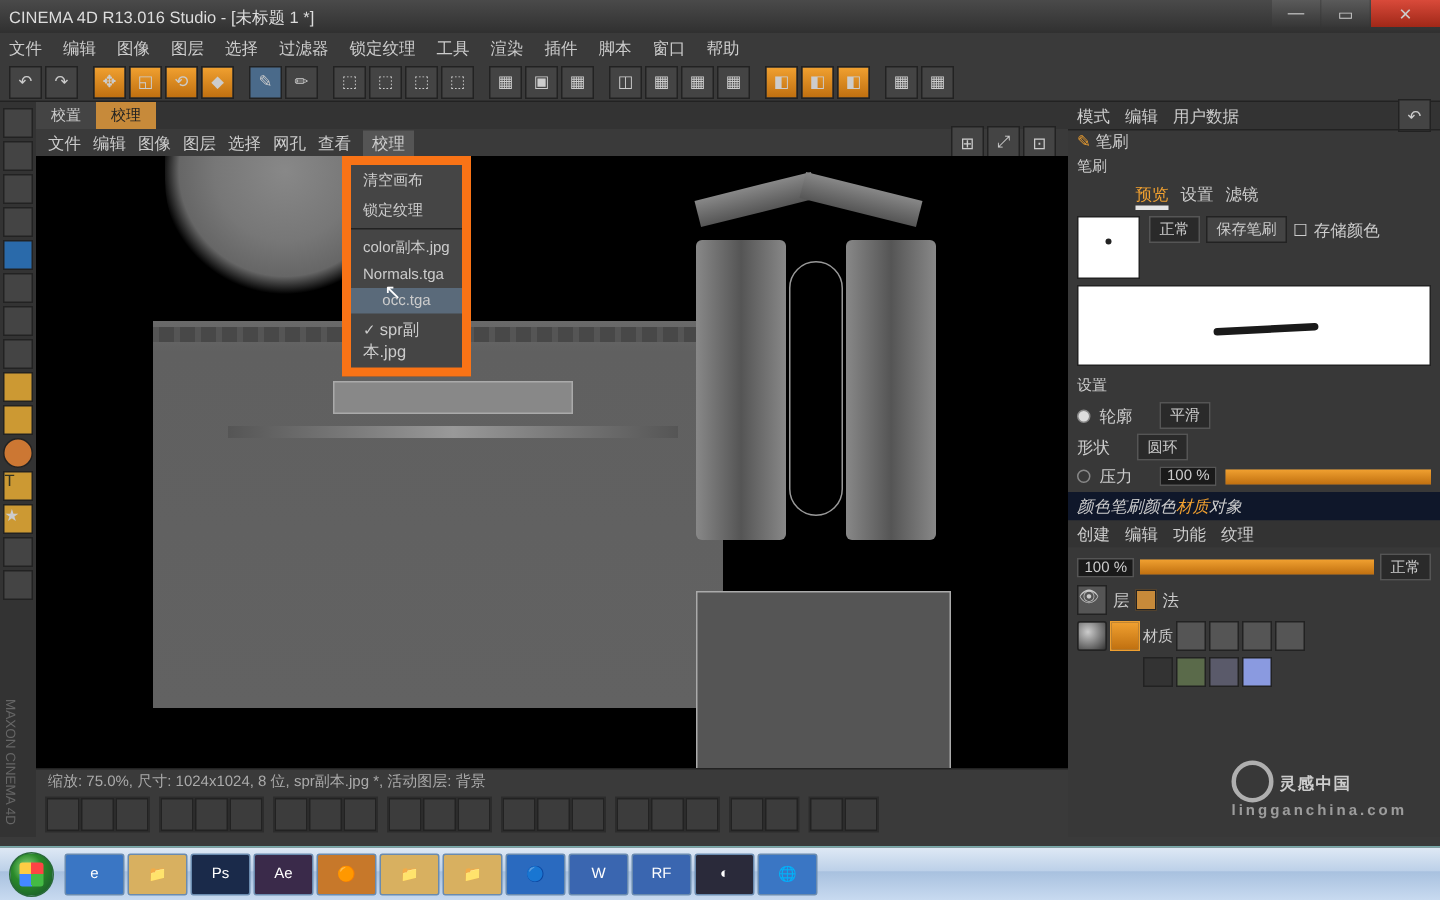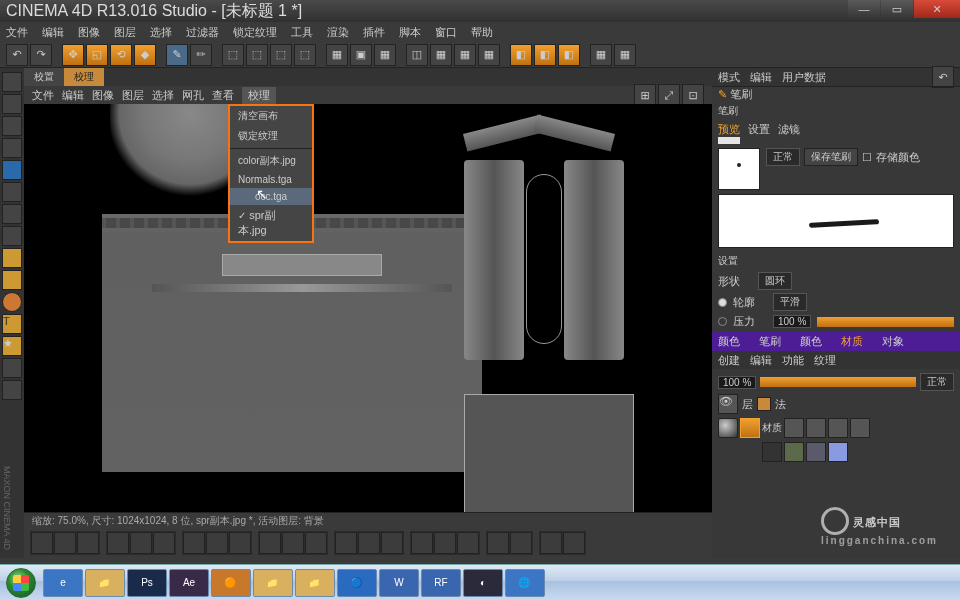--- a/index.html
+++ b/index.html
@@ -1,18 +1,18 @@
 <!DOCTYPE html>
 <html><head>
 <meta charset="utf-8">
 <style>
 * { margin:0; padding:0; box-sizing:border-box; font-family:"Microsoft YaHei",Arial,sans-serif; font-size:11px; color:#ccc; }
 body { width:960px; height:600px; background:#3a3a3a; overflow:hidden; position:relative; }
 .titlebar { height:22px; background:linear-gradient(#4a4a4a,#303030); display:flex; align-items:center; padding-left:6px; position:relative; }
-.titlebar .title { font-size:16px; color:#ddd; }
+.titlebar .title { font-size:11px; color:#ddd; }
 .winbtns { position:absolute; right:0; top:0; display:flex; }
 .winbtn { width:32px; height:18px; display:flex; align-items:center; justify-content:center; margin-left:1px; }
 .winbtn.min,.winbtn.max { background:linear-gradient(#5a5a5a,#363636); }
 .winbtn.close { background:linear-gradient(#d94a3a,#a02818); width:46px; }
 .menubar { height:20px; background:#3a3a3a; display:flex; align-items:center; padding:0 6px; }
 .menubar span { margin-right:14px; font-size:11px; color:#ccc; }
 .menubar .rightside { margin-left:auto; display:flex; align-items:center; gap:6px; }
 .layoutdd { background:#2a2a2a; border:1px solid #555; padding:1px 6px; font-size:10px; }
 .toolbar { height:26px; background:#3a3a3a; border-bottom:1px solid #222; display:flex; align-items:center; padding:0 6px; gap:2px; }
 .tbtn { width:22px; height:22px; background:#444; border:1px solid #222; display:inline-flex; align-items:center; justify-content:center; }
@@ -25,21 +25,21 @@
 .maxon { position:absolute; bottom:50px; left:2px; writing-mode:vertical-rl; font-size:9px; color:#666; }
 .center { flex:1; background:#3a3a3a; display:flex; flex-direction:column; }
 .ctabs { height:18px; background:#333; display:flex; }
 .ctab { padding:2px 10px; background:#444; font-size:10px; }
 .ctab.active { background:#c78a3a; color:#222; }
 .csubmenu { height:18px; background:#3a3a3a; display:flex; align-items:center; padding:0 8px; gap:8px; position:relative; }
 .csubmenu span { font-size:11px; }
 .csubmenu .activemenu { background:#555; padding:1px 6px; }
 .csubmenu .ricons { margin-left:auto; display:flex; gap:2px; }
 .viewport { flex:1; background:#000; position:relative; overflow:hidden; }
-.dropdown { position:absolute; top:0; left:204px; width:86px; background:#454545; border:2px solid #f97316; z-index:50; }
+.dropdown { position:absolute; top:0; left:204px; width:86px; background:#454545; border:6px solid #f97316; z-index:50; }
 .dropdown .dditem { padding:3px 8px; font-size:10px; color:#ccc; }
 .dropdown .ddsep { height:1px; background:#222; margin:2px 0; }
 .dropdown .dditem.hover { background:#5a6a7a;text-align:center; }
 .cursor { position:absolute; top:82px; left:232px; z-index:60; font-size:14px; color:#fff; }
 .texcircle { position:absolute; top:0; left:86px; width:160px; height:96px; background:radial-gradient(circle at 50% 10%, #888 0%, #777 40%, #666 60%, #000 70%); border-radius:0 0 80px 80px; }
 .texmain { position:absolute; top:110px; left:78px; right:230px; bottom:40px; background:linear-gradient(180deg,#6a6a6a 0%,#606060 8%,#626262 100%); }
 .rivets { position:absolute; top:4px; left:0; right:0; height:10px; background:repeating-linear-gradient(90deg,#555 0 4px,#484848 4px 14px); }
 .scratch1 { position:absolute; top:40px; left:120px; width:160px; height:22px; background:#888; border:1px solid #aaa; }
 .scratch2 { position:absolute; top:70px; left:50px; right:30px; height:8px; background:linear-gradient(90deg,#555,#999,#555); }
 .uv1 { position:absolute; top:10px; left:440px; width:150px; height:40px; }
@@ -51,39 +51,39 @@
 .uvmiddle { position:absolute; top:70px; left:502px; width:36px; height:170px; border:1px solid #999; border-radius:18px; }
 .uv4 { position:absolute; top:290px; left:440px; width:170px; height:150px; background:#555; border:1px solid #aaa; }
 .statusline { height:16px; background:#3a3a3a; font-size:10px; color:#aaa; padding:1px 8px; border-top:1px solid #222; }
 .btoolbar { height:30px; background:#3a3a3a; display:flex; gap:6px; padding:3px 6px; }
 .bgroup { display:flex; gap:1px; background:#2c2c2c; padding:1px; }
 .bgroup .tbtn { background:#3c3c3c; }
 .right { width:248px; background:#383838; display:flex; flex-direction:column; }
 .rtabs { height:18px; background:#333; display:flex; align-items:center; gap:10px; padding:0 6px; }
 .rsection { border-top:1px solid #222; padding:0 6px; }
 .rsection .hdrs { display:flex; gap:8px; font-size:10px; margin-bottom:4px; }
-.rsection .hdrs .active { color:#f0a030; border-bottom:7px solid #e5e5e5; }
+.rsection .hdrs .active { color:#f0a030; border-bottom:3px solid #e5e5e5;margin-left:39px; }
 .preview { display:flex; gap:6px; }
 .pswatch { width:42px; height:42px; background:#fff; border:1px solid #222; position:relative; }
 .pswatch:after { content:""; position:absolute; top:14px; left:18px; width:4px; height:4px; background:#222; border-radius:50%; }
 .pcontrols { flex:1; }
 .pcontrols .row { display:flex; gap:4px; align-items:center; margin-bottom:3px; font-size:10px; }
 .ddbox { background:#2a2a2a; border:1px solid #555; padding:1px 6px; font-size:10px; }
 .btnbox { background:#444; border:1px solid #222; padding:1px 6px; font-size:10px; }
 .strokeprev { height:54px; background:#fff; border:1px solid #222; margin-top:4px; position:relative; }
 .strokeprev:after { content:""; position:absolute; top:26px; left:90px; width:70px; height:5px; background:#1a1a1a; border-radius:3px; transform:rotate(-3deg); }
 .params { margin-top:6px; }
 .prow { display:flex; align-items:center; gap:6px; font-size:10px; margin-bottom:3px; }
 .prow .lab { width:34px; }
 .prow .radio { width:9px; height:9px; border:1px solid #888; border-radius:50%; }
 .prow .radio.on { background:#ddd; }
 .numfield { background:#1a1a1a; border:1px solid #555; padding:0 4px; min-width:36px; font-size:10px; }
 .slider { flex:1; height:10px; background:#555; position:relative; }
 .slider .fill { position:absolute; left:0; top:0; bottom:0; background:linear-gradient(#f0a030,#c07010); }
-.rtabs2 { display:flex; gap:19px; font-size:10px; padding:2px 6px; background:#4c1d95; }
+.rtabs2 { display:flex; gap:0; font-size:10px; padding:2px 6px; background:#0f172a;font-style:italic; }
 .rtabs2 span.active { color:#f0a030; }
 .matlist { flex:1; padding:4px 6px; background:#383838; }
 .matrow { display:flex; align-items:center; gap:4px; font-size:10px; margin-bottom:3px; }
 .thumbs { display:flex; flex-wrap:wrap; gap:2px; margin-top:4px; }
 .thumb { width:20px; height:20px; background:#555; border:1px solid #222; }
 .thumb.selected { border:1px solid #f0a030; background:linear-gradient(#f0a030,#c07010); }
 .thumb.sphere { background:radial-gradient(circle at 35% 35%, #ccc, #333); border-radius:2px; }
 .watermark { position:absolute; right:22px; bottom:54px; font-size:20px; color:rgba(255,255,255,.6); font-weight:bold; letter-spacing:1px; }
 .watermark .sub { font-size:10px; color:rgba(255,255,255,.5); letter-spacing:2px; display:block; }
 .wmicon { display:inline-block; width:28px; height:28px; border:3px solid rgba(255,255,255,.6); border-radius:50%; transform:rotate(45deg); vertical-align:middle; margin-right:4px; }
@@ -286,27 +286,27 @@
             <span class="btnbox">保存笔刷</span>
             <span>☐</span>
             <span>存储颜色</span>
           </div>
         </div>
       </div>
       <div class="strokeprev"></div>
       <div class="params">
         <div style="font-size:10px;margin:4px 0">设置</div>
         <div class="prow">
-          <span class="lab">形状</span>
-          <span class="ddbox">圆环</span>
-        </div>
-        <div class="prow">
           <span class="radio on"></span>
           <span class="lab">轮廓</span>
           <span class="ddbox">平滑</span>
+        </div>
+        <div class="prow">
+          <span class="lab">形状</span>
+          <span class="ddbox">圆环</span>
         </div>
         <div class="prow">
           <span class="radio"></span>
           <span class="lab">压力</span>
           <span class="numfield">100 %</span>
           <div class="slider">
               <div class="fill" style="width:100%"></div>
             </div>
         </div>
       </div>

